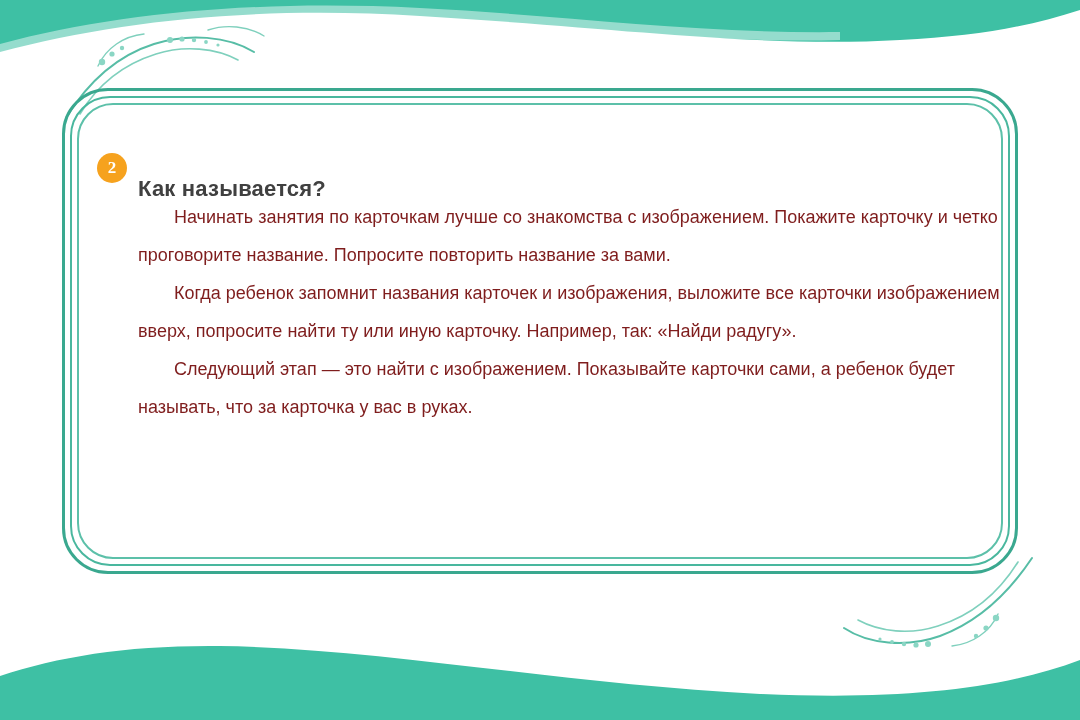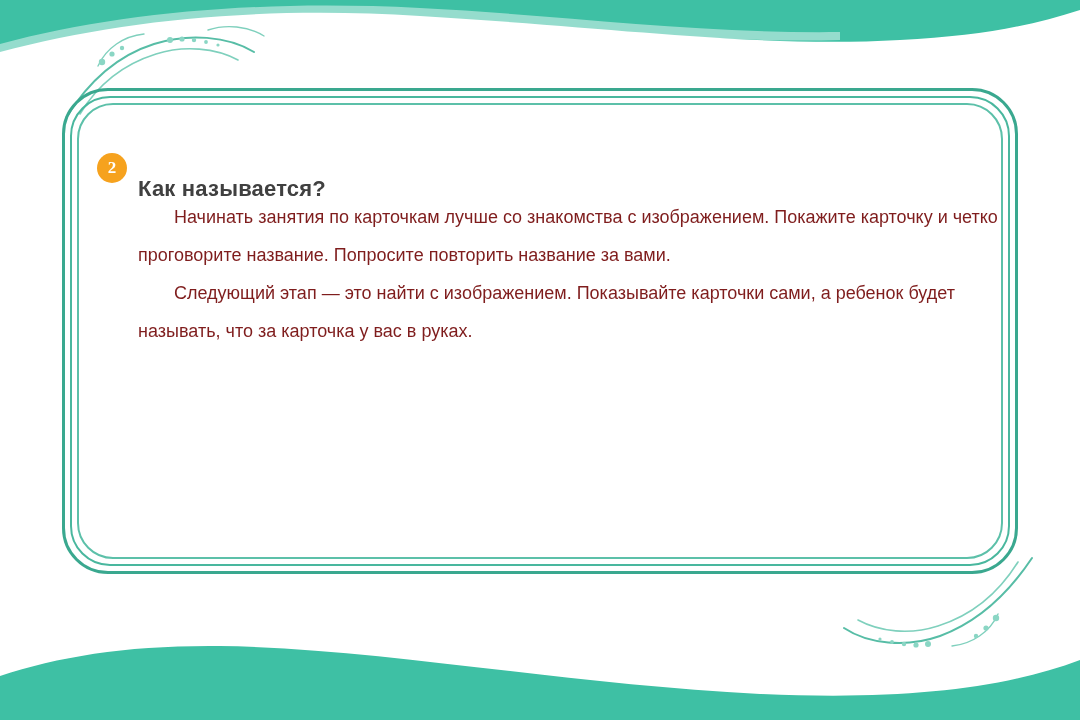--- a/index.html
+++ b/index.html
@@ -178,16 +178,17 @@
   <div class="frame-mid"></div>
   <div class="frame-inner"></div>
 
   <div class="heading-row">
     <span class="step-badge">2</span>
     <span class="heading-title">Как называется?</span>
   </div>
 
   <div class="body-text">
     <p class="para">Начинать занятия по карточкам лучше со знакомства с изображением. Покажите карточку и четко проговорите название. Попросите повторить название за вами.</p>
+    <p class="para">Когда ребенок запомнит названия карточек и изображения, выложите все карточки изображением вверх, попросите найти ту или иную карточку. Например, так: «Найди радугу».</p>
     <p class="para">Следующий этап — это найти с изображением. Показывайте карточки сами, а ребенок будет называть, что за карточка у вас в руках.</p>
   </div>
 
 </div>
 
 </body></html>

